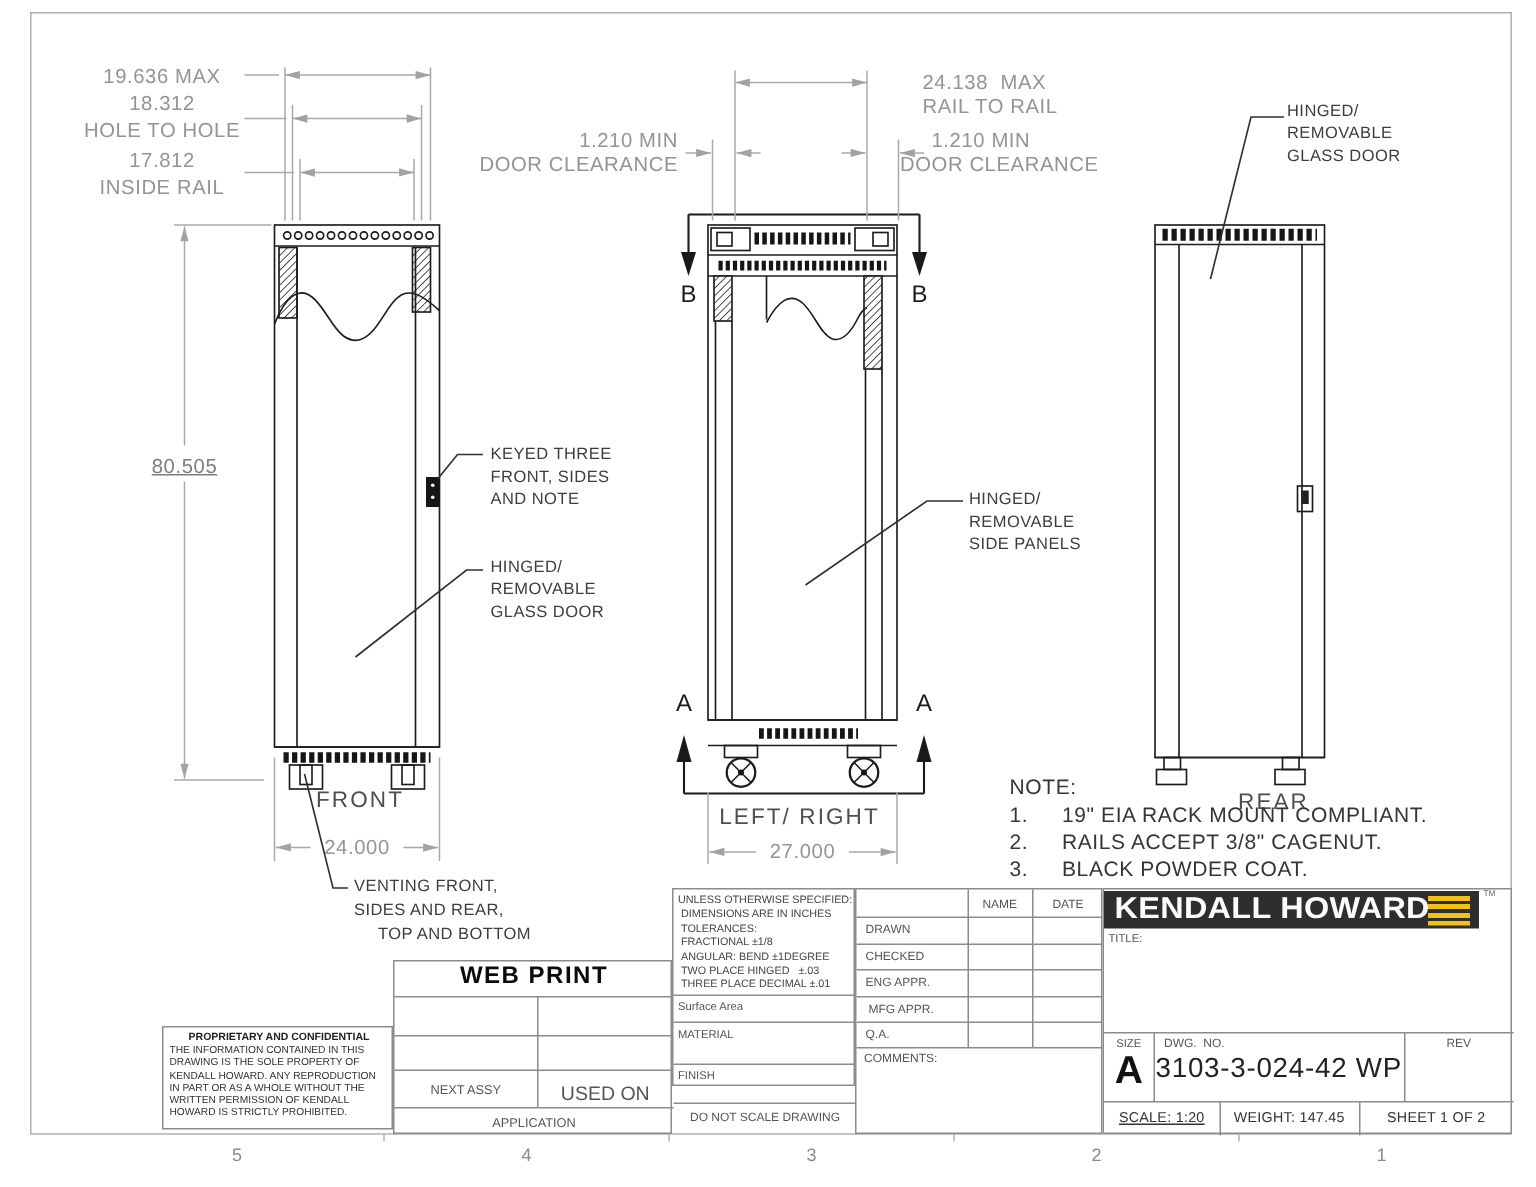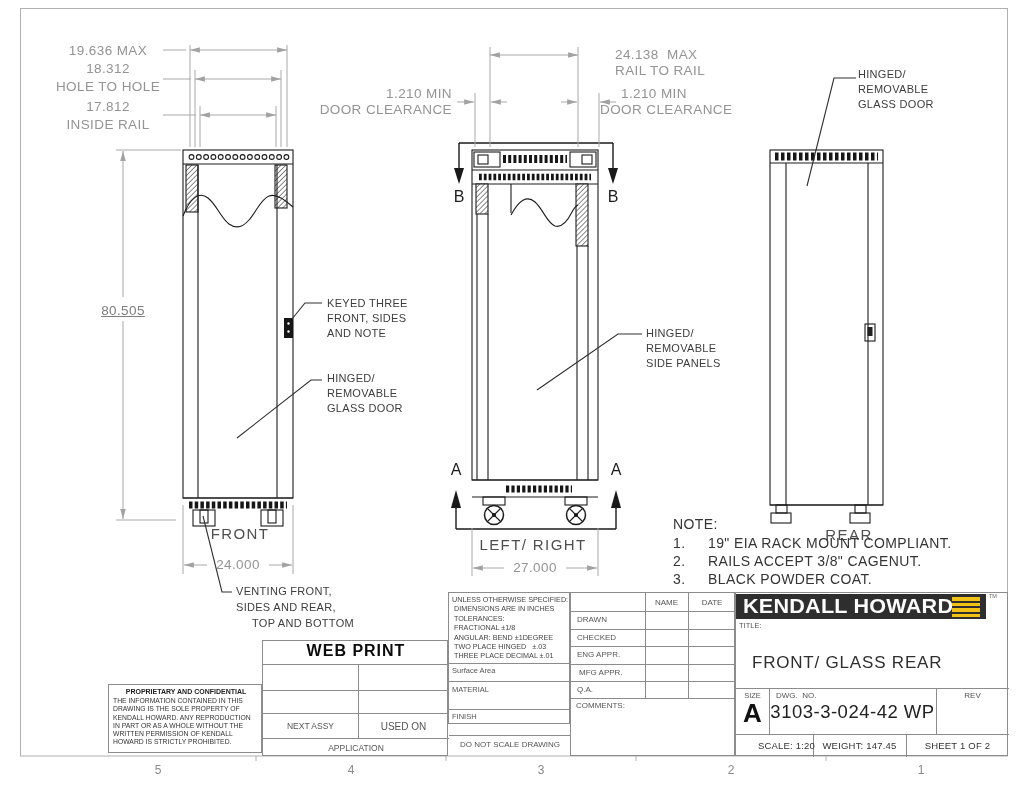--- a/index.html
+++ b/index.html
@@ -260,21 +260,21 @@
   </div>
 
   <div class="tb-box" style="left:262px;top:640px;width:186px;height:116px;">
     <div class="t stamp ctr" style="left:0;top:1px;width:186px;">WEB PRINT</div>
     <div class="hline" style="left:0;top:23px;width:186px;"></div>
     <div class="hline" style="left:0;top:49px;width:186px;"></div>
     <div class="hline" style="left:0;top:72px;width:186px;"></div>
     <div class="hline" style="left:0;top:97px;width:186px;"></div>
     <div class="vline" style="left:95px;top:23px;height:74px;"></div>
     <div class="t tbl ctr" style="left:0;top:80px;width:95px;font-size:8.5px;">NEXT ASSY</div>
-    <div class="t tbl ctr" style="left:95px;top:80px;width:91px;font-size:10px;">USED ON</div>
+    <div class="t tbl ctr" style="left:95px;top:80px;width:91px;font-size:13px;">USED ON</div>
     <div class="t tbl ctr" style="left:0;top:102px;width:186px;font-size:8.5px;">APPLICATION</div>
   </div>
 
   <div class="tb-box" style="left:448px;top:592px;width:122px;height:132px;">
     <div class="t spec" style="left:3px;top:2px;">UNLESS OTHERWISE SPECIFIED:</div>
     <div class="t spec" style="left:5px;top:11.4px;">DIMENSIONS ARE IN INCHES</div>
     <div class="t spec" style="left:5px;top:20.8px;">TOLERANCES:</div>
     <div class="t spec" style="left:5px;top:30.2px;">FRACTIONAL ±1/8</div>
     <div class="t spec" style="left:5px;top:39.6px;">ANGULAR: BEND ±1DEGREE</div>
     <div class="t spec" style="left:5px;top:49px;">TWO PLACE HINGED   ±.03</div>
@@ -308,33 +308,32 @@
     <div class="t tbl" style="left:5px;top:108px;">COMMENTS:</div>
   </div>
 
   <div class="tb-box" style="left:735px;top:592px;width:273px;height:164px;">
     <div class="logo" style="left:0;top:1px;width:250px;height:25px;">
       <div class="brand" style="left:7px;top:1px;">KENDALL HOWARD</div>
       <div class="bars" style="left:216px;top:2.5px;width:28px;height:20.5px;"></div>
     </div>
     <div class="t" style="left:253px;top:0;font-size:5.5px;color:#666;">TM</div>
     <div class="t tbl" style="left:3px;top:28px;font-size:7.5px;">TITLE:</div>
-    <div class="t titletxt" style="left:16px;top:60px;">FRONT/ GLASS REAR</div>
     <div class="hline" style="left:0;top:95px;width:273px;"></div>
     <div class="vline" style="left:33px;top:95px;height:46px;"></div>
     <div class="vline" style="left:200px;top:95px;height:46px;"></div>
     <div class="t tbl ctr" style="left:0;top:98px;width:33px;font-size:7.5px;">SIZE</div>
     <div class="t bigA ctr" style="left:0;top:105px;width:33px;">A</div>
     <div class="t tbl" style="left:40px;top:98px;">DWG.  NO.</div>
     <div class="t dwgno ctr" style="left:33px;top:108px;width:167px;">3103-3-024-42 WP</div>
     <div class="t tbl ctr" style="left:200px;top:98px;width:73px;">REV</div>
     <div class="hline" style="left:0;top:141px;width:273px;"></div>
     <div class="vline" style="left:77px;top:141px;height:23px;"></div>
     <div class="vline" style="left:170px;top:141px;height:23px;"></div>
-    <div class="t scalerow ctr" style="left:12px;top:147px;width:77px;">SCALE: 1:20</div>
+    <div class="t scalerow ctr" style="left:0;top:147px;width:77px;text-decoration:underline;">SCALE: 1:20</div>
     <div class="t scalerow ctr" style="left:77px;top:147px;width:93px;">WEIGHT: 147.45</div>
     <div class="t scalerow ctr" style="left:170px;top:147px;width:103px;">SHEET 1 OF 2</div>
   </div>
 
   <div class="t zone ctr" style="left:143px;top:763px;width:30px;">5</div>
   <div class="t zone ctr" style="left:336px;top:763px;width:30px;">4</div>
   <div class="t zone ctr" style="left:526px;top:763px;width:30px;">3</div>
   <div class="t zone ctr" style="left:716px;top:763px;width:30px;">2</div>
   <div class="t zone ctr" style="left:906px;top:763px;width:30px;">1</div>
 

